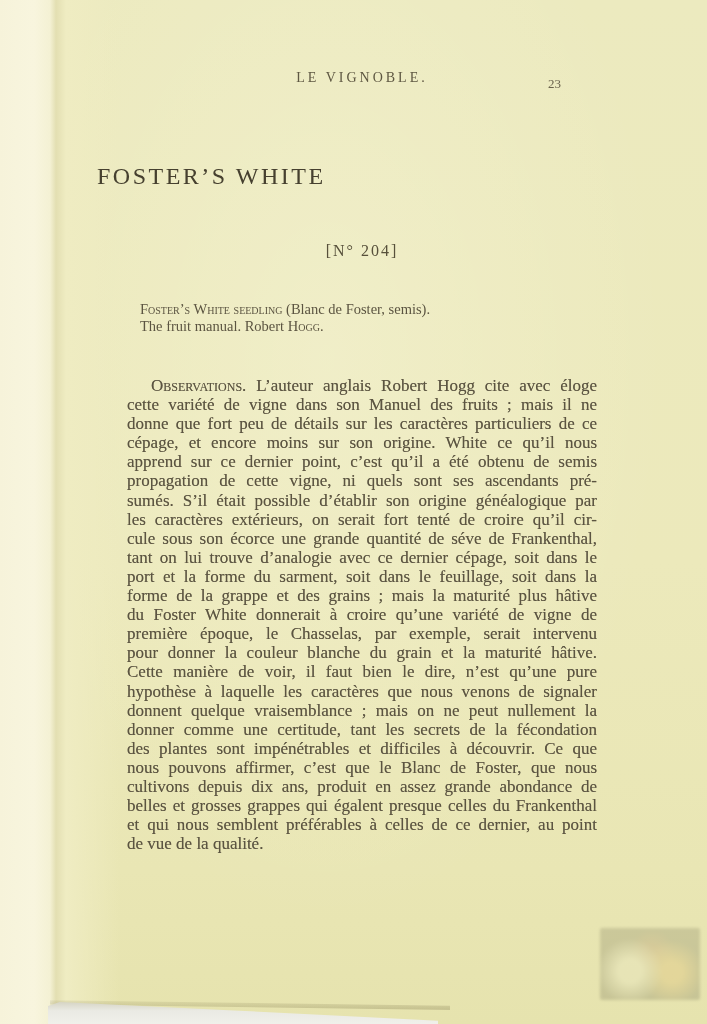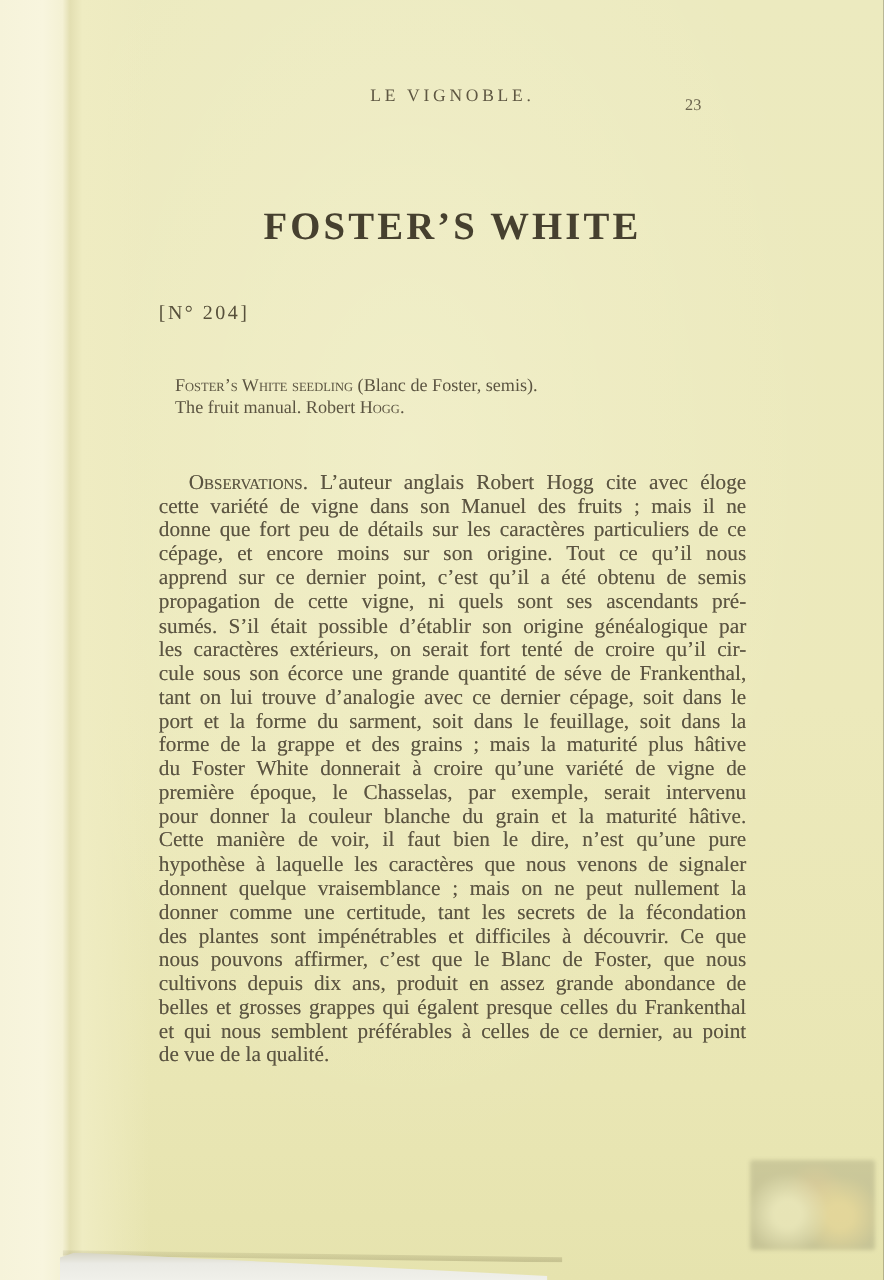--- a/index.html
+++ b/index.html
@@ -87,32 +87,32 @@
     position: absolute;
     left: 548px; top: 76px;
     width: 40px;
     font-size: 13px;
     color: #6a634c;
   }
   .chapter-title {
     position: absolute;
     left: 97px; top: 163px;
     width: 530px;
-    text-align: center;
-    font-size: 31px;
-    font-weight: bold;
+    text-align: left;
+    font-size: 24px;
+    font-weight: normal;
     letter-spacing: 2.5px;
     color: #46402f;
     font-stretch: condensed;
   }
   .entry-number {
     position: absolute;
     left: 127px; top: 242px;
     width: 470px;
-    text-align: left;
+    text-align: center;
     font-size: 16px;
     letter-spacing: 2px;
     color: #57503b;
   }
   .reference-block {
     position: absolute;
     left: 140px; top: 301px;
     width: 460px;
     font-size: 14.5px;
     line-height: 17px;
@@ -157,21 +157,21 @@
     <div class="reference-block">
       <div><span class="smallcaps">Foster’s White seedling</span><span> (Blanc de Foster, semis).</span></div>
       <div><span class="italic">The fruit manual.</span><span> Robert </span><span class="smallcaps">Hogg.</span></div>
     </div>
 
     <div class="body-text">
       <div class="body-line first"><span class="smallcaps">Observations.</span><span> L’auteur anglais Robert Hogg cite avec éloge</span></div>
       <div class="lines">
           <div class="body-line">cette variété de vigne dans son Manuel des fruits ; mais il ne</div>
           <div class="body-line">donne que fort peu de détails sur les caractères particuliers de ce</div>
-          <div class="body-line">cépage, et encore moins sur son origine. Tout ce qu’il nous</div>
+          <div class="body-line">cépage, et encore moins sur son origine. White ce qu’il nous</div>
           <div class="body-line">apprend sur ce dernier point, c’est qu’il a été obtenu de semis</div>
           <div class="body-line">propagation de cette vigne, ni quels sont ses ascendants pré-</div>
           <div class="body-line">sumés. S’il était possible d’établir son origine généalogique par</div>
           <div class="body-line">les caractères extérieurs, on serait fort tenté de croire qu’il cir-</div>
           <div class="body-line">cule sous son écorce une grande quantité de séve de Frankenthal,</div>
           <div class="body-line">tant on lui trouve d’analogie avec ce dernier cépage, soit dans le</div>
           <div class="body-line">port et la forme du sarment, soit dans le feuillage, soit dans la</div>
           <div class="body-line">forme de la grappe et des grains ; mais la maturité plus hâtive</div>
           <div class="body-line">du Foster White donnerait à croire qu’une variété de vigne de</div>
           <div class="body-line">première époque, le Chasselas, par exemple, serait intervenu</div>

